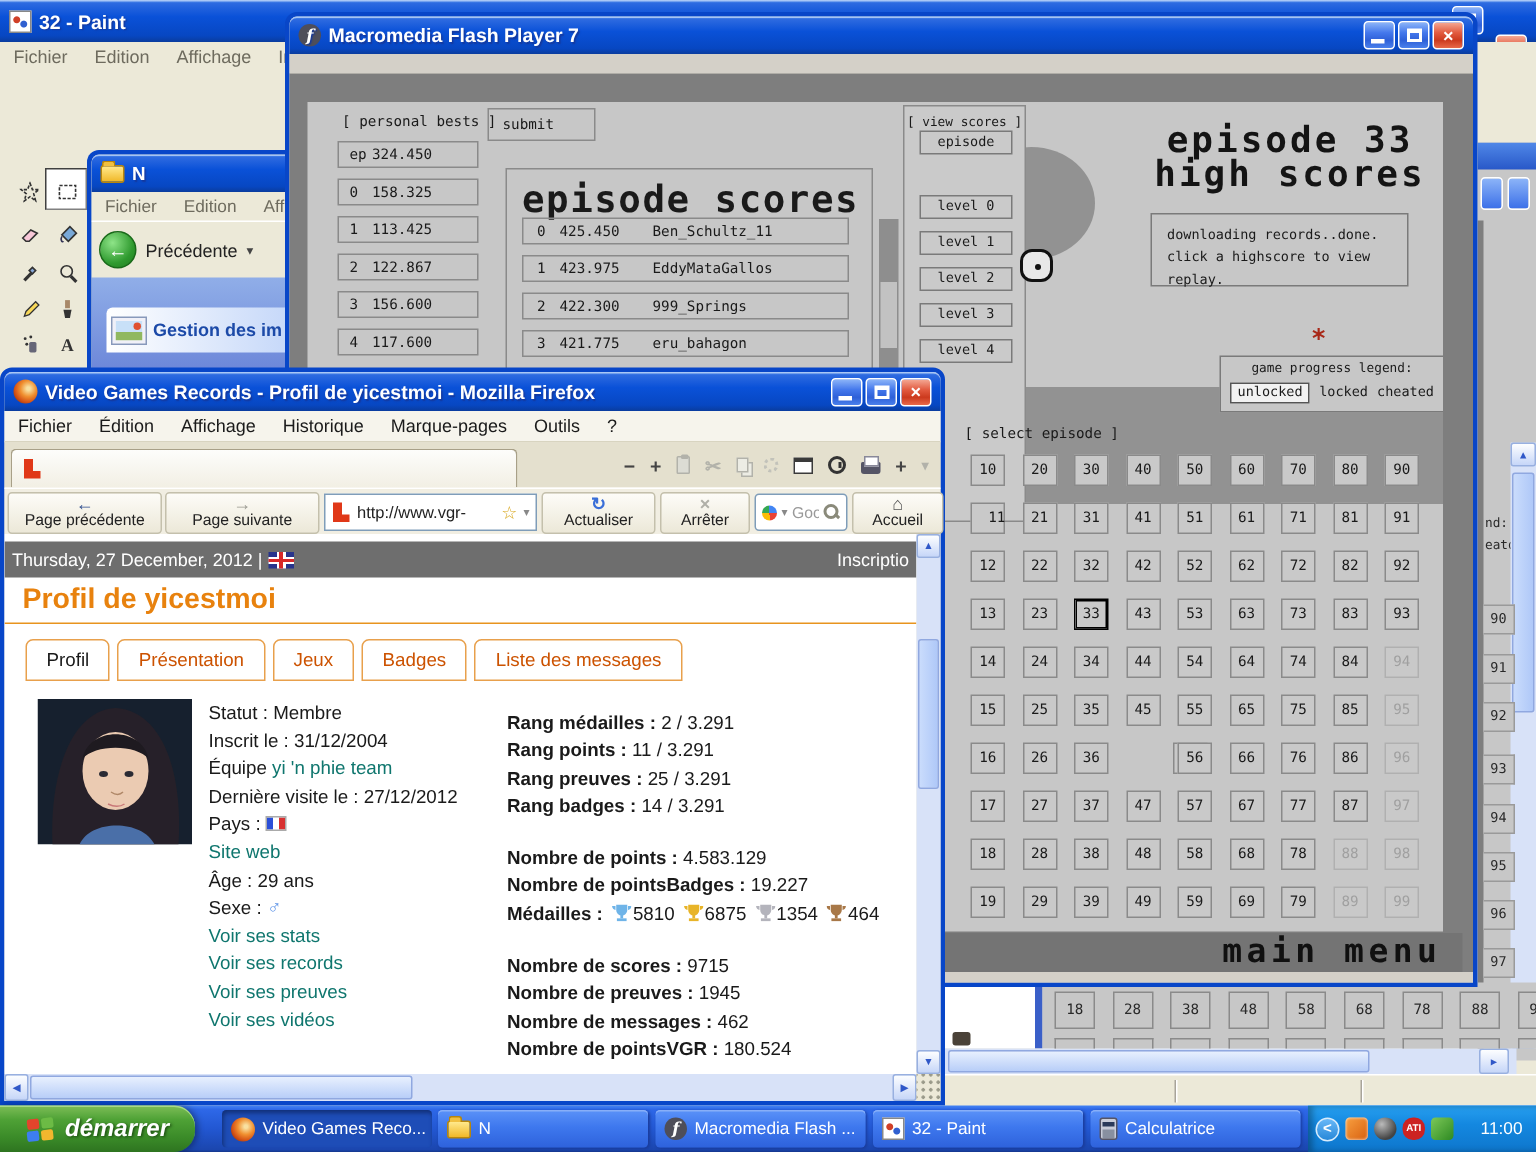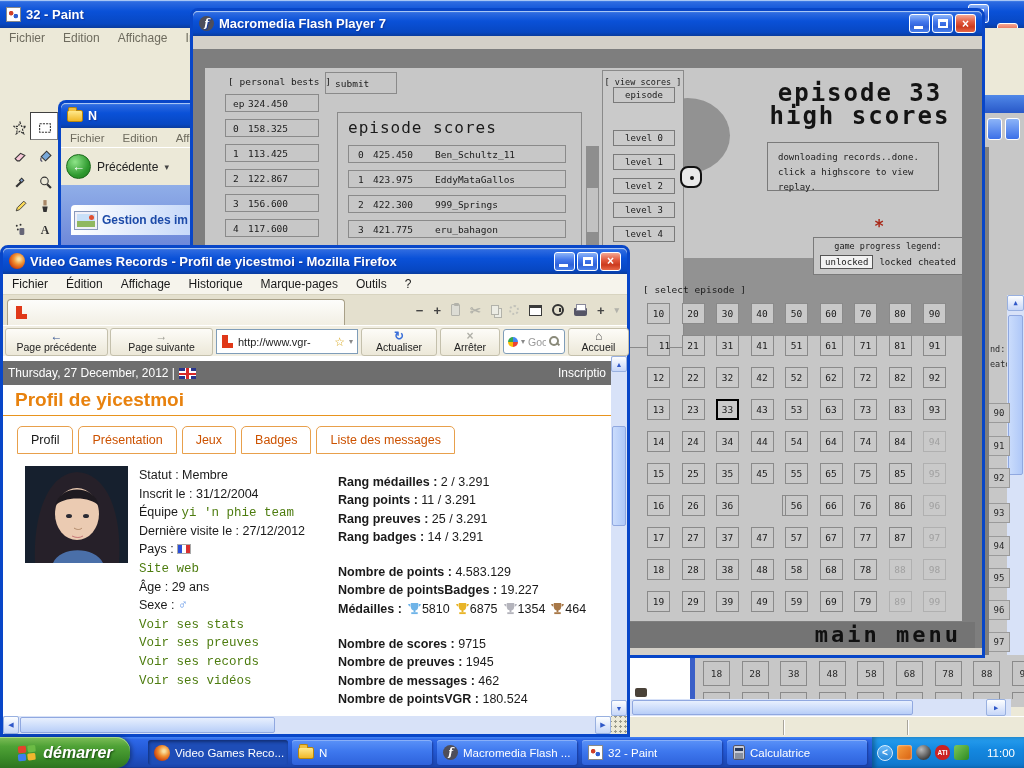--- a/index.html
+++ b/index.html
@@ -105,21 +105,21 @@
   .shape1{position:absolute;left:440px;top:30px;width:85px;height:75px;background:#929292;border-radius:50%;}
   .shape2{position:absolute;left:355px;top:190px;width:402px;height:78px;background:#929292;
     clip-path:polygon(0 100%,18% 0,100% 0,100% 100%);}
   .pb-label{position:absolute;left:22px;top:8px;width:105px;text-align:center;font-size:9.5px;}
   .pb-box{position:absolute;left:20px;width:94px;height:18px;border:1px solid #8A8A8A;
     display:flex;align-items:center;font-size:9.5px;}
   .pb-key{width:22px;padding-left:7px;}
   .submit-tab{position:absolute;left:120px;top:4px;width:72px;height:22px;border:1px solid #8A8A8A;
     display:flex;align-items:center;padding-left:9px;font-size:9.5px;}
   .ep-panel{position:absolute;left:132px;top:44px;width:245px;height:200px;border:1px solid #8A8A8A;}
-  .ep-title{position:absolute;left:10px;top:5px;font-size:16px;font-weight:normal;letter-spacing:1px;white-space:nowrap;}
+  .ep-title{position:absolute;left:10px;top:5px;font-size:25px;font-weight:bold;letter-spacing:1px;white-space:nowrap;}
   .score-row{position:absolute;left:10px;width:218px;height:18px;border:1px solid #8A8A8A;
     display:flex;align-items:center;font-size:9.5px;}
   .sr-rank{width:24px;padding-left:9px;}
   .sr-score{width:62px;}
   .ep-scroll{position:absolute;left:381px;top:78px;width:13px;height:156px;background:#8E8E8E;}
   .ep-scroll .thumb{position:absolute;left:1px;top:42px;width:11px;height:44px;background:#C2C2C2;}
   .view-panel{position:absolute;left:397px;top:2px;width:82px;height:278px;background:#CACACA;border:1px solid #8A8A8A;}
   .view-label{position:absolute;left:0;top:6px;width:100%;text-align:center;font-size:8.5px;}
   .view-btn{position:absolute;left:10px;width:62px;height:16px;border:1px solid #7A7A7A;
     display:flex;align-items:center;justify-content:center;font-size:9px;background:#CACACA;}
@@ -205,21 +205,21 @@
   .ptab{border:1px solid #E8A04C;border-radius:5px 5px 0 0;padding:6px 13px;font-size:12.5px;
     color:#CC5200;background:#fff;white-space:nowrap;}
   .ptab.active{color:#1A1A1A;}
   .avatar{position:absolute;left:22px;top:110px;width:103px;height:97px;}
   .profile-left{position:absolute;left:136px;top:110px;width:198px;}
   .profile-left .pline{line-height:18.6px;height:18.6px;white-space:nowrap;}
   .profile-right{position:absolute;left:335px;top:117px;width:272px;}
   .profile-right .pline{line-height:18.3px;height:18.3px;white-space:nowrap;}
   .pgap{height:17px;}
   .plabel.bold{font-weight:bold;}
-  .plink{color:#4d7c0f;font-family:Liberation Mono, monospace;}
+  .plink{color:#0f766e;}
   .flag-fr{display:inline-block;width:14px;height:10px;border:1px solid #AAA;vertical-align:-1px;
     background:linear-gradient(90deg,#2A4FD8 0 33%,#fff 33% 66%,#D83030 66% 100%);}
   .male{color:#6699E8;font-size:13px;}
   .medal{display:inline-block;margin:0 1px 0 6px;vertical-align:-2px;}
   .ff-vscroll{position:absolute;left:608px;top:108px;width:16px;height:360px;background:#D8E2F8;}
   .ff-vscroll .up{position:absolute;left:0;top:0;width:16px;height:16px;}
   .ff-vscroll .dn{position:absolute;left:0;bottom:0;width:16px;height:16px;}
   .ff-vscroll .thumb{position:absolute;left:1px;top:70px;width:14px;height:100px;border:1px solid #90A8E0;
     border-radius:2px;background:linear-gradient(90deg,#CADCFC,#AFC8F8);}
   .ff-hscroll{position:absolute;left:0;top:468px;width:608px;height:18px;background:#D8E2F8;}
@@ -728,22 +728,22 @@
       <div class="profile-left">
           <div class="pline"><span class="plabel">Statut : </span><span class="pvalue">Membre</span></div>
           <div class="pline"><span class="plabel">Inscrit le : </span><span class="pvalue">31/12/2004</span></div>
           <div class="pline"><span class="plabel">Équipe </span><span class="plink">yi 'n phie team</span></div>
           <div class="pline"><span class="plabel">Dernière visite le : </span><span class="pvalue">27/12/2012</span></div>
           <div class="pline"><span class="plabel">Pays : </span><span class="flag-fr"></span></div>
           <div class="pline"><span class="plink">Site web</span></div>
           <div class="pline"><span class="plabel">Âge : </span><span class="pvalue">29 ans</span></div>
           <div class="pline"><span class="plabel">Sexe : </span><span class="male">♂</span></div>
           <div class="pline"><span class="plink">Voir ses stats</span></div>
+          <div class="pline"><span class="plink">Voir ses records</span></div>
           <div class="pline"><span class="plink">Voir ses preuves</span></div>
-          <div class="pline"><span class="plink">Voir ses records</span></div>
           <div class="pline"><span class="plink">Voir ses vidéos</span></div>
         </div>
       <div class="profile-right">
           <div class="pline"><span class="plabel bold">Rang médailles :</span><span class="pvalue">&nbsp;2 / 3.291</span></div>
           <div class="pline"><span class="plabel bold">Rang points :</span><span class="pvalue">&nbsp;11 / 3.291</span></div>
           <div class="pline"><span class="plabel bold">Rang preuves :</span><span class="pvalue">&nbsp;25 / 3.291</span></div>
           <div class="pline"><span class="plabel bold">Rang badges :</span><span class="pvalue">&nbsp;14 / 3.291</span></div>
           <div class="pgap"></div>
           <div class="pline"><span class="plabel bold">Nombre de points :</span><span class="pvalue">&nbsp;4.583.129</span></div>
           <div class="pline"><span class="plabel bold">Nombre de pointsBadges :</span><span class="pvalue">&nbsp;19.227</span></div>

